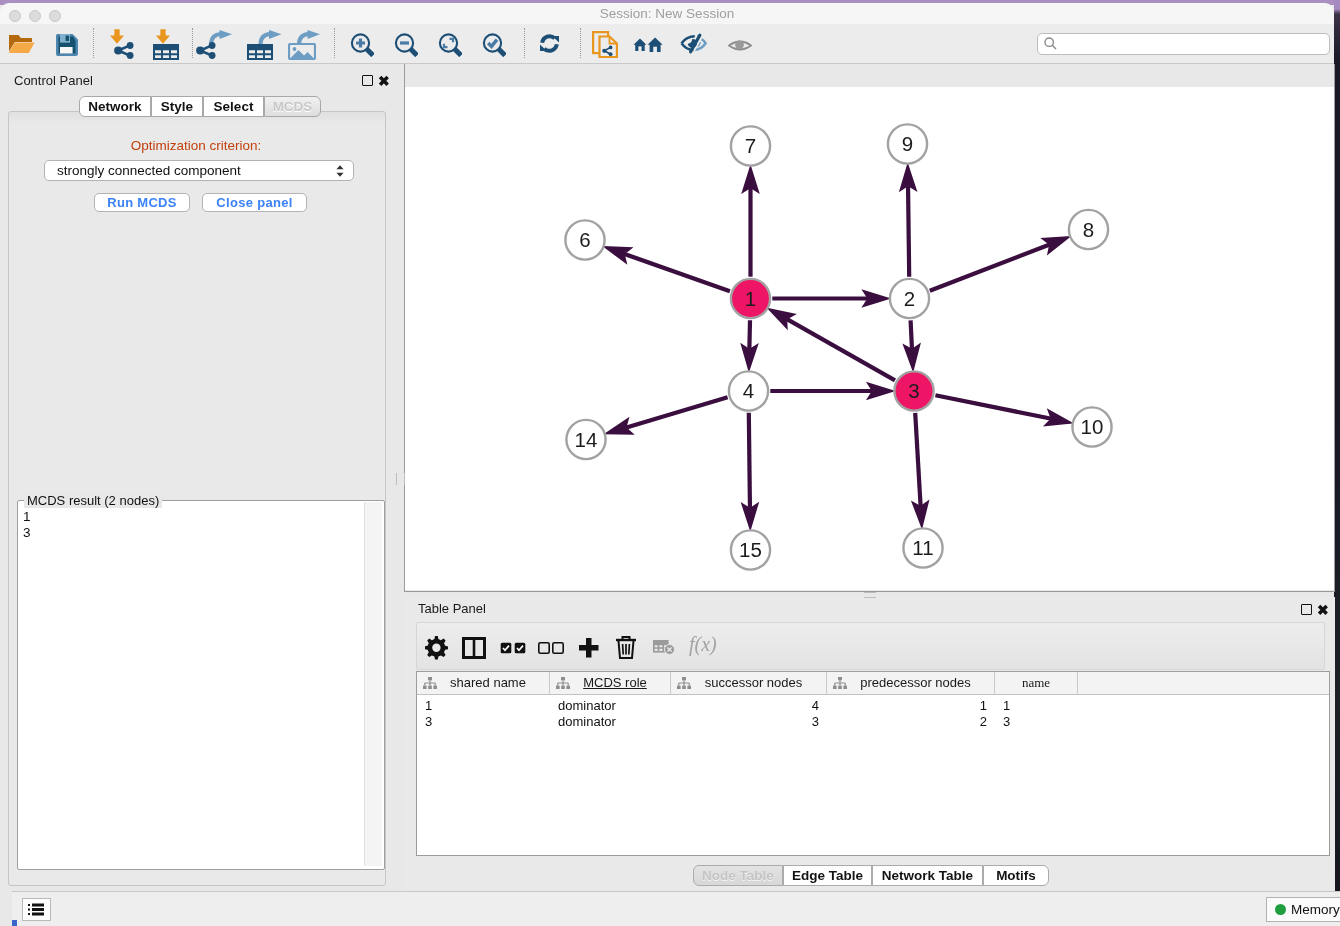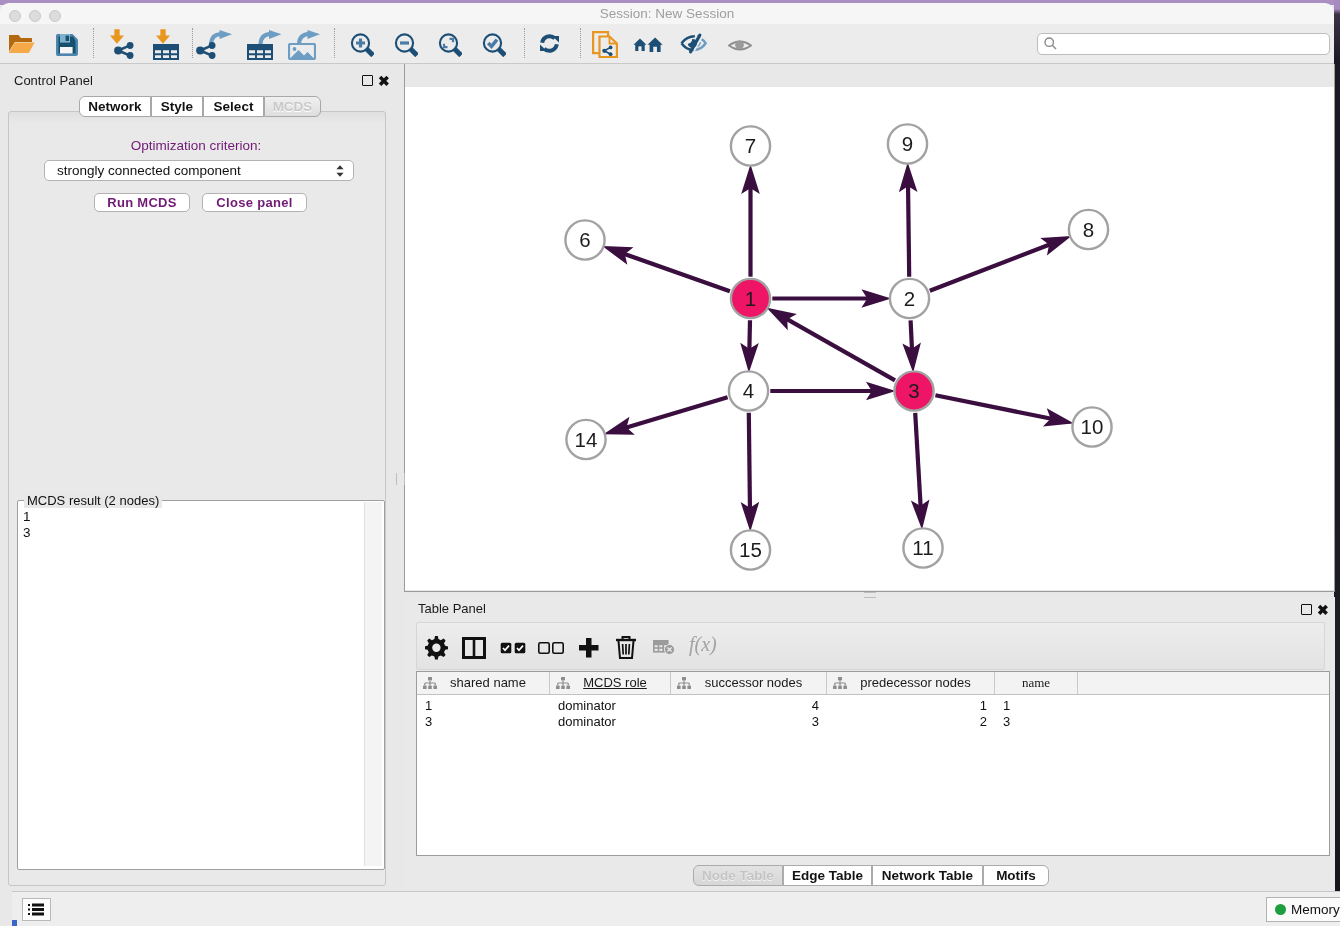--- a/index.html
+++ b/index.html
@@ -19,25 +19,25 @@
      border:1px solid #bdbdbd;border-radius:5px;}
   #controlPanel{left:0;top:64px;width:392px;height:827px;background:#e8e8e8;}
   .panelTitle{font-size:13px;color:#1a1a1a;}
   .floatBtn{position:absolute;width:9px;height:9px;border:1.6px solid #111;border-radius:1px;}
   .closeX{position:absolute;font-size:14px;font-weight:bold;color:#111;line-height:10px;}
   #tabpane{left:8px;top:47px;width:376px;height:773px;border:1px solid #c6c6c6;border-radius:3px;
      background:linear-gradient(#e0e0e0 0px,#e9e9e9 12px);}
   #cpTabs{left:79px;top:32px;width:243px;height:21px;}
   .tab{position:absolute;top:0;height:19px;background:#fff;border:1px solid #a8a8a8;
        text-align:center;font-size:13.5px;font-weight:bold;color:#111;line-height:20px;}
-  #optLabel{left:0;top:74px;width:392px;text-align:center;font-size:13.5px;color:#701a75;}
+  #optLabel{left:0;top:74px;width:392px;text-align:center;font-size:13.5px;color:#c2410c;}
   #combo{left:44px;top:96px;width:308px;height:19px;background:#fff;border:1px solid #b3b3b3;
      border-radius:5px;font-size:13.5px;color:#111;line-height:19px;}
   .pushBtn{position:absolute;top:129px;height:17px;background:#fff;border:1px solid #b3b3b3;
-     border-radius:5px;text-align:center;font-size:13px;font-weight:bold;letter-spacing:0.3px;color:#701a75;line-height:17px;}
+     border-radius:5px;text-align:center;font-size:13px;font-weight:bold;letter-spacing:0.3px;color:#3b82f6;line-height:17px;}
   #mcdsGroup{left:17px;top:436px;width:366px;height:368px;border:1px solid #9f9f9f;border-radius:2px;background:#fff;}
   #mcdsLegend{left:24px;top:429px;font-size:13px;color:#111;background:#e8e8e8;padding:0 3px;}
   #mcdsScroll{left:364px;top:438px;width:17px;height:364px;background:#f4f4f4;border-left:1px solid #e0e0e0;}
   #netWin{left:404px;top:64px;width:931px;height:528px;border:1px solid #9b9b9b;border-top:none;box-sizing:border-box;}
   #netTitle{position:absolute;left:0;top:0;width:100%;height:23px;
      background:linear-gradient(#f0f0f0,#d2d2d2);border-bottom:1px solid #a5a5a5;
      border-top:1px solid #9b9b9b;box-sizing:border-box;}
   #netTitle .txt{position:absolute;width:100%;top:5px;text-align:center;font-size:13px;font-weight:bold;color:#1a1a1a;}
   .mac{position:absolute;top:6px;width:12.5px;height:12.5px;border-radius:50%;box-sizing:border-box;}
   #canvas{position:absolute;left:0;top:23px;width:929px;height:503px;background:#fff;}

